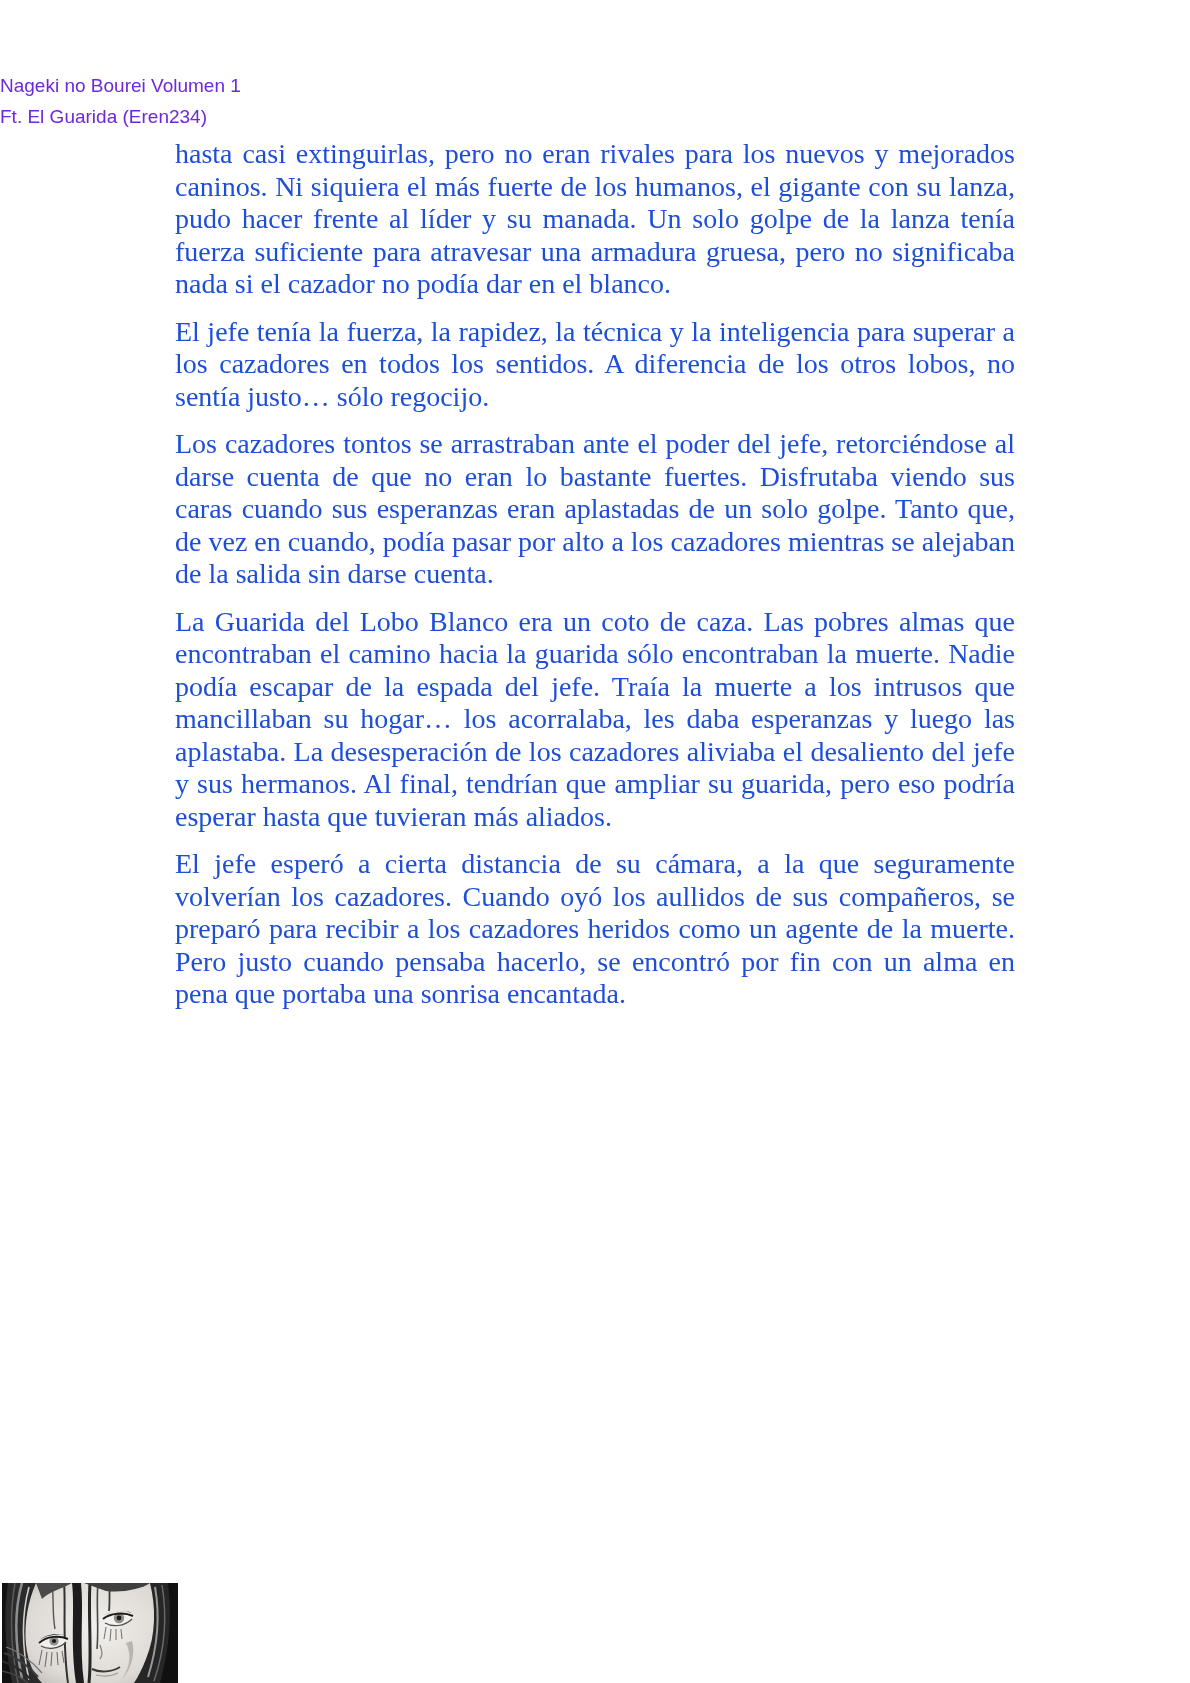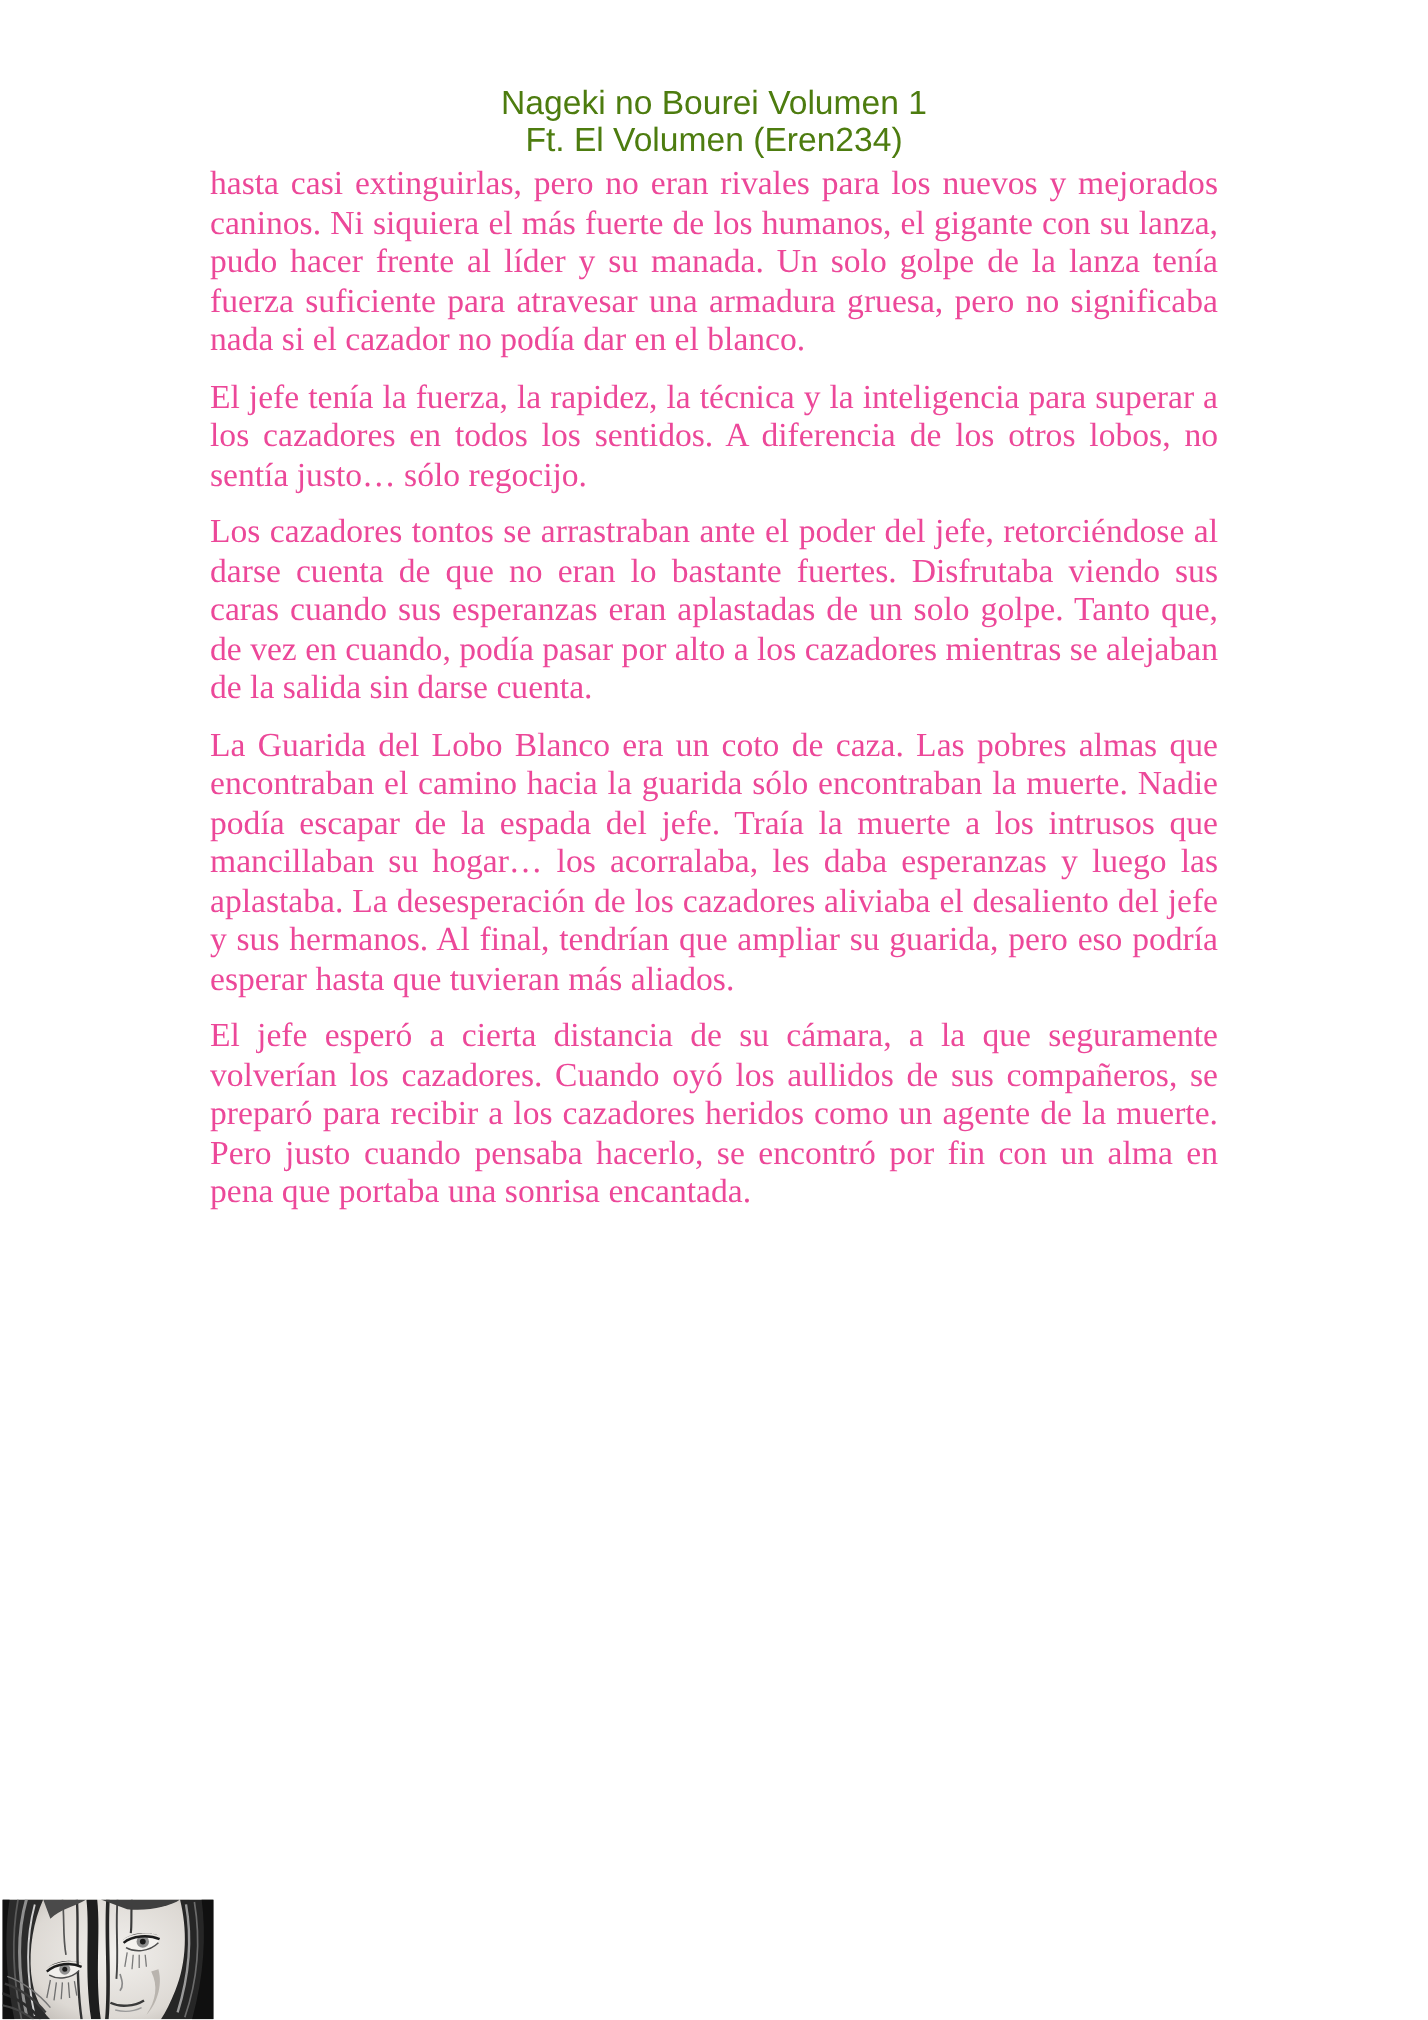--- a/index.html
+++ b/index.html
@@ -10,38 +10,37 @@
   .page {
     position: relative;
     width: 1190px;
     height: 1683px;
     background: #ffffff;
     overflow: hidden;
     color: #161616;
   }
   .page-header {
     padding-top: 70px;
-    text-align: center;
     font-family: "Liberation Sans", sans-serif;
-    font-size: 28px;
+    font-size: 19px;
     line-height: 31px;
-    color: #4d7c0f;
+    color: #6d28d9;
   }
   .page-header .title,
   .page-header .subtitle {
     white-space: nowrap;
   }
   .body-text {
     width: 840px;
     margin: 6px auto 0 auto;
     font-family: "Liberation Serif", "DejaVu Serif", serif;
     font-size: 28px;
     line-height: 32.5px;
     text-align: justify;
-    color: #ec4899;
+    color: #1d4ed8;
   }
   .body-text p {
     margin: 0 0 15px 0;
   }
   .corner-art {
     position: absolute;
     left: 2px;
     bottom: 0;
     width: 176px;
     height: 100px;
@@ -54,21 +53,21 @@
     height: 100px;
   }
 </style>
 </head>
 <body>
 
 <div class="page">
 
   <header class="page-header">
     <div class="title">Nageki no Bourei Volumen 1</div>
-    <div class="subtitle">Ft. El Volumen (Eren234)</div>
+    <div class="subtitle">Ft. El Guarida (Eren234)</div>
   </header>
 
   <main class="body-text">
     <p>hasta casi extinguirlas, pero no eran rivales para los nuevos y mejorados caninos. Ni siquiera el más fuerte de los humanos, el gigante con su lanza, pudo hacer frente al líder y su manada. Un solo golpe de la lanza tenía fuerza suficiente para atravesar una armadura gruesa, pero no significaba nada si el cazador no podía dar en el blanco.</p>
     <p>El jefe tenía la fuerza, la rapidez, la técnica y la inteligencia para superar a los cazadores en todos los sentidos. A diferencia de los otros lobos, no sentía justo… sólo regocijo.</p>
     <p>Los cazadores tontos se arrastraban ante el poder del jefe, retorciéndose al darse cuenta de que no eran lo bastante fuertes. Disfrutaba viendo sus caras cuando sus esperanzas eran aplastadas de un solo golpe. Tanto que, de vez en cuando, podía pasar por alto a los cazadores mientras se alejaban de la salida sin darse cuenta.</p>
     <p>La Guarida del Lobo Blanco era un coto de caza. Las pobres almas que encontraban el camino hacia la guarida sólo encontraban la muerte. Nadie podía escapar de la espada del jefe. Traía la muerte a los intrusos que mancillaban su hogar… los acorralaba, les daba esperanzas y luego las aplastaba. La desesperación de los cazadores aliviaba el desaliento del jefe y sus hermanos. Al final, tendrían que ampliar su guarida, pero eso podría esperar hasta que tuvieran más aliados.</p>
     <p>El jefe esperó a cierta distancia de su cámara, a la que seguramente volverían los cazadores. Cuando oyó los aullidos de sus compañeros, se preparó para recibir a los cazadores heridos como un agente de la muerte. Pero justo cuando pensaba hacerlo, se encontró por fin con un alma en pena que portaba una sonrisa encantada.</p>
   </main>
 

